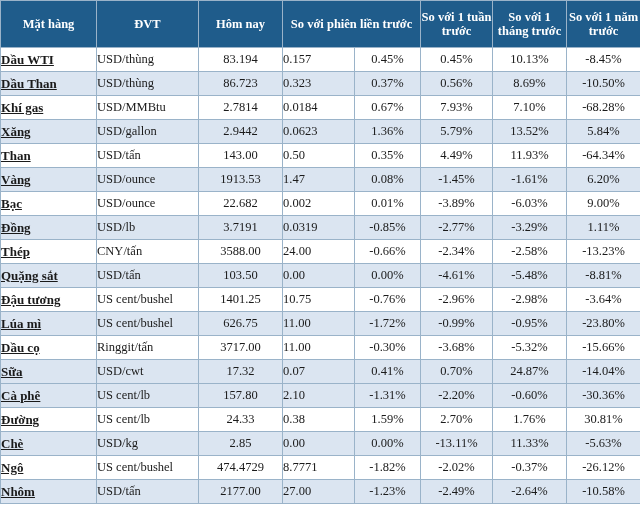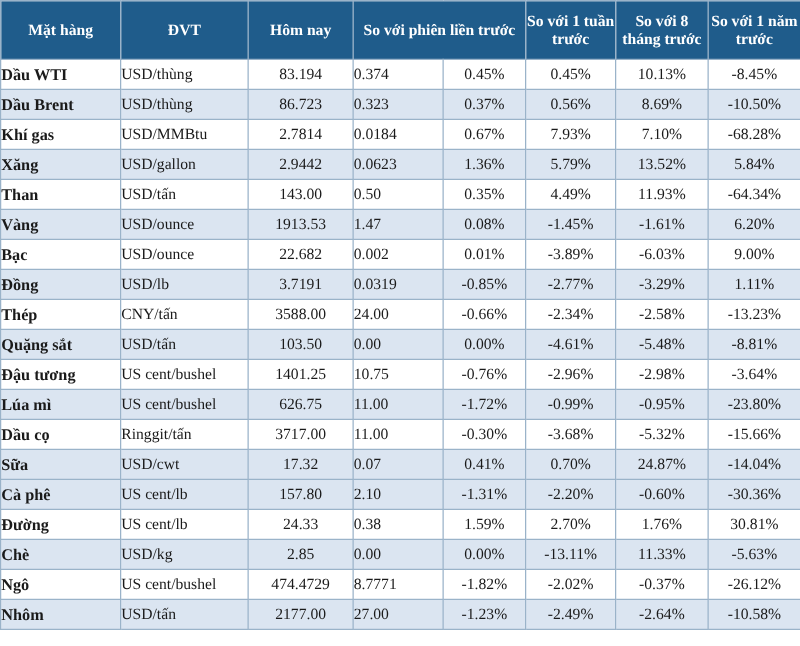--- a/index.html
+++ b/index.html
@@ -39,20 +39,21 @@
   tbody td {
     height: 23px;
     font-size: 13px;
     color: #1a1a1a;
   }
   td.name {
     font-weight: bold;
     padding-left: 8px;
     text-align: left;
     font-size: 13px;
+    text-decoration: underline;
   }
   td.unit {
     text-align: left;
     font-size: 12.5px;
   }
   td.num {
     text-align: center;
     font-size: 12.5px;
   }
   td.num-left {
@@ -92,37 +93,37 @@
       <col class="c-month">
       <col class="c-year">
   </colgroup>
   <thead>
     <tr>
       <th>Mặt hàng</th>
       <th>ĐVT</th>
       <th>Hôm nay</th>
       <th colspan="2">So với phiên liền trước</th>
       <th>So với 1 tuần trước</th>
-      <th>So với 8 tháng trước</th>
+      <th>So với 1 tháng trước</th>
       <th>So với 1 năm trước</th>
     </tr>
   </thead>
   <tbody id="tbody">
       <tr>
         <td class="name">Dầu WTI</td>
         <td class="unit">USD/thùng</td>
         <td class="num">83.194</td>
-        <td class="num-left">0.374</td>
+        <td class="num-left">0.157</td>
         <td class="num">0.45%</td>
         <td class="num">0.45%</td>
         <td class="num">10.13%</td>
         <td class="num">-8.45%</td>
       </tr>
       <tr class="alt">
-        <td class="name">Dầu Brent</td>
+        <td class="name">Dầu Than</td>
         <td class="unit">USD/thùng</td>
         <td class="num">86.723</td>
         <td class="num-left">0.323</td>
         <td class="num">0.37%</td>
         <td class="num">0.56%</td>
         <td class="num">8.69%</td>
         <td class="num">-10.50%</td>
       </tr>
       <tr>
         <td class="name">Khí gas</td>

